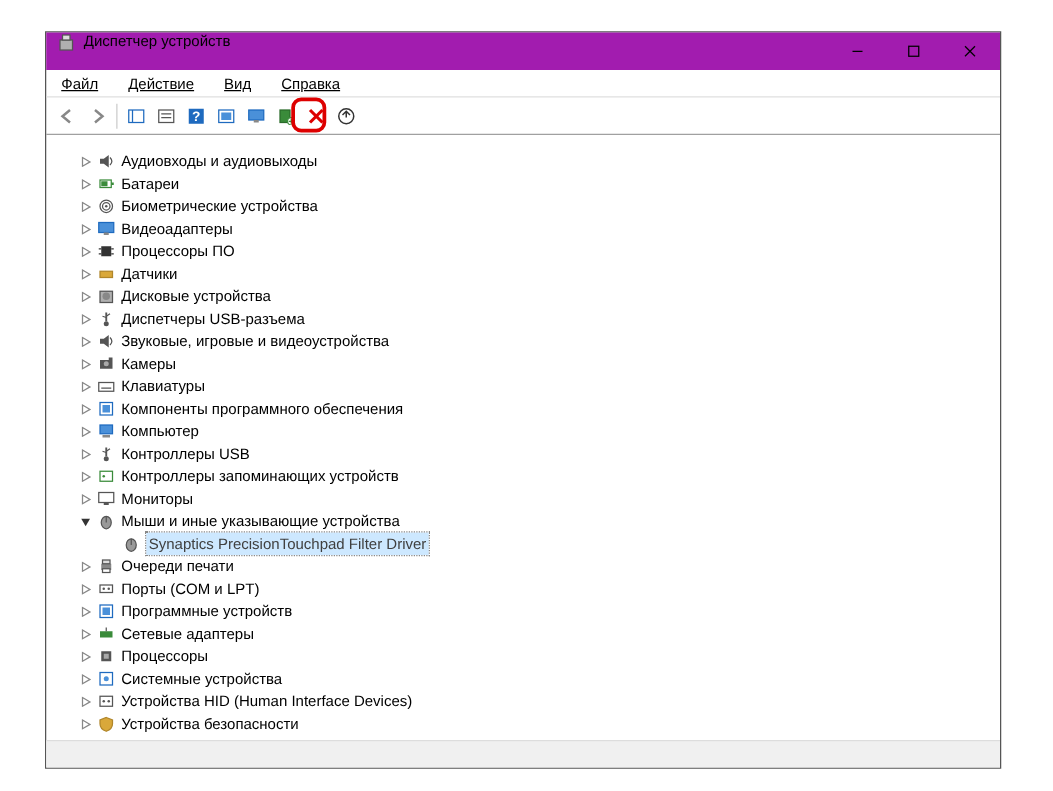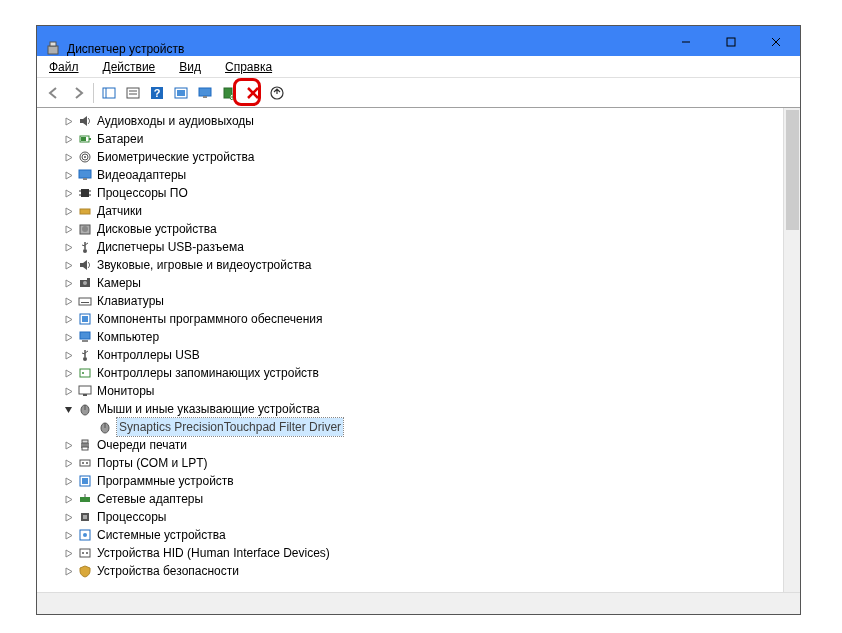--- a/index.html
+++ b/index.html
@@ -1,29 +1,29 @@
 <!DOCTYPE html>
 <html><head>
 <meta charset="utf-8">
 <style>
 * { box-sizing: border-box; margin: 0; padding: 0; }
 body { font-family: "Segoe UI", Tahoma, sans-serif; font-size: 12px; background: #fff; width: 842px; height: 633px; overflow: hidden; }
 .window { position: absolute; left: 36px; top: 25px; width: 765px; height: 590px; background: #fff; border: 1px solid #555; display: flex; flex-direction: column; }
-.titlebar { height: 30px; display: flex; align-items: flex-end; padding: 0 2px 0 8px; background: #3b82f6; }
+.titlebar { height: 30px; display: flex; align-items: flex-start; padding: 0 2px 0 8px; background: #a21caf; }
 .titlebar .appicon { width: 16px; height: 16px; margin-right: 6px; }
 .titlebar .title { flex: 1; font-size: 12px; color: #000; }
 .win-controls { display: flex; }
 .win-btn { width: 45px; height: 29px; display: flex; align-items: center; justify-content: center; cursor: pointer; }
 .menubar { height: 22px; display: flex; align-items: center; padding: 0 6px; border-bottom: 1px solid #e0e0e0; gap: 12px; }
 .menu-item { padding: 2px 6px; text-decoration: underline; cursor: default; font-size: 12px; }
 .toolbar { height: 30px; display: flex; align-items: center; padding: 0 6px; border-bottom: 1px solid #a0a0a0; gap: 2px; position: relative; }
 .tool-btn { width: 22px; height: 22px; display: flex; align-items: center; justify-content: center; border: 1px solid transparent; cursor: pointer; }
 .tool-sep { width: 1px; height: 20px; background: #ccc; margin: 0 2px; }
 .highlight-ring { position: absolute; border: 3px solid #d00; border-radius: 8px; pointer-events: none; }
-.content { flex: 1; display: flex; overflow: hidden; position: relative; }
+.content { flex: 1; display: flex; overflow: hidden; position: relative; align-items: flex-end; }
 .tree { flex: 1; overflow-y: auto; padding: 4px 0 4px 24px; }
 .scrollbar { width: 17px; background: #f0f0f0; border-left: 1px solid #ddd; position: relative; }
 .scroll-thumb { position: absolute; left: 2px; top: 2px; width: 13px; height: 120px; background: #ccc; }
 .statusbar { height: 22px; border-top: 1px solid #ddd; background: #f0f0f0; }
 .node { display: flex; align-items: center; height: 18px; line-height: 18px; padding-left: 0; cursor: default; }
 .node.child { padding-left: 36px; }
 .expander { width: 14px; height: 14px; display: inline-flex; align-items: center; justify-content: center; margin-right: 2px; font-size: 9px; color: #555; }
 .node-icon { width: 16px; height: 16px; margin-right: 4px; display: inline-flex; align-items: center; justify-content: center; }
 .node-label { font-size: 12px; color: #000; white-space: nowrap; }
 .node.selected .node-label { background: #cde8ff; outline: 1px dotted #888; padding: 0 2px; color: #404040; }

